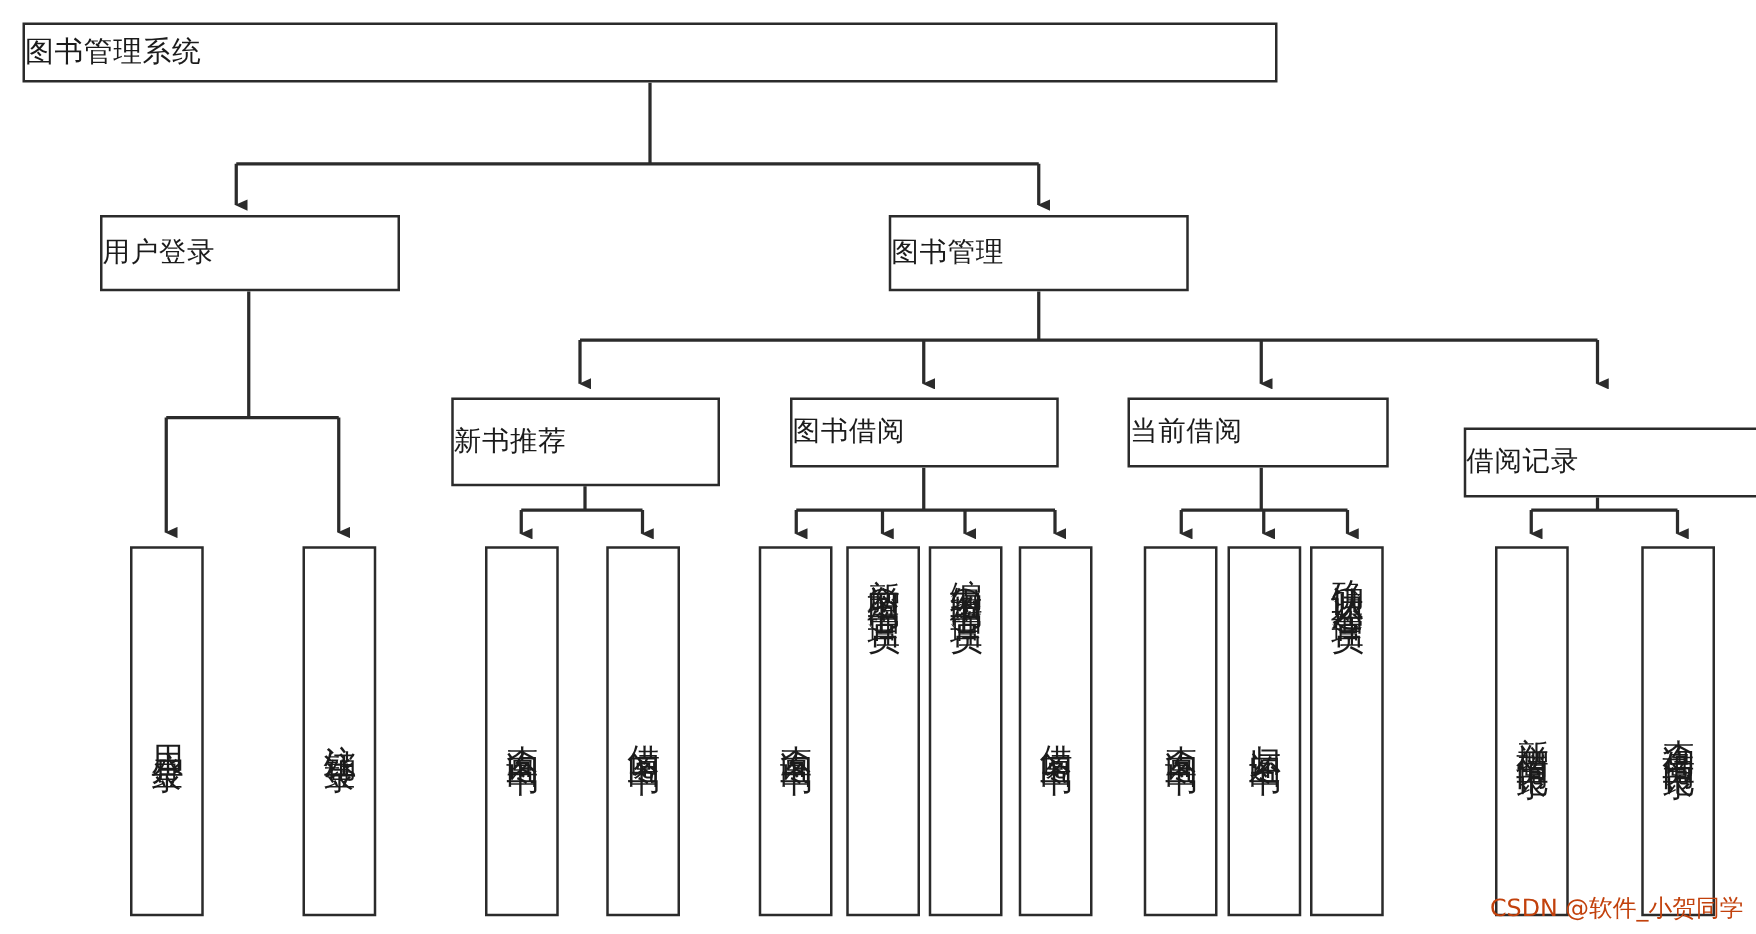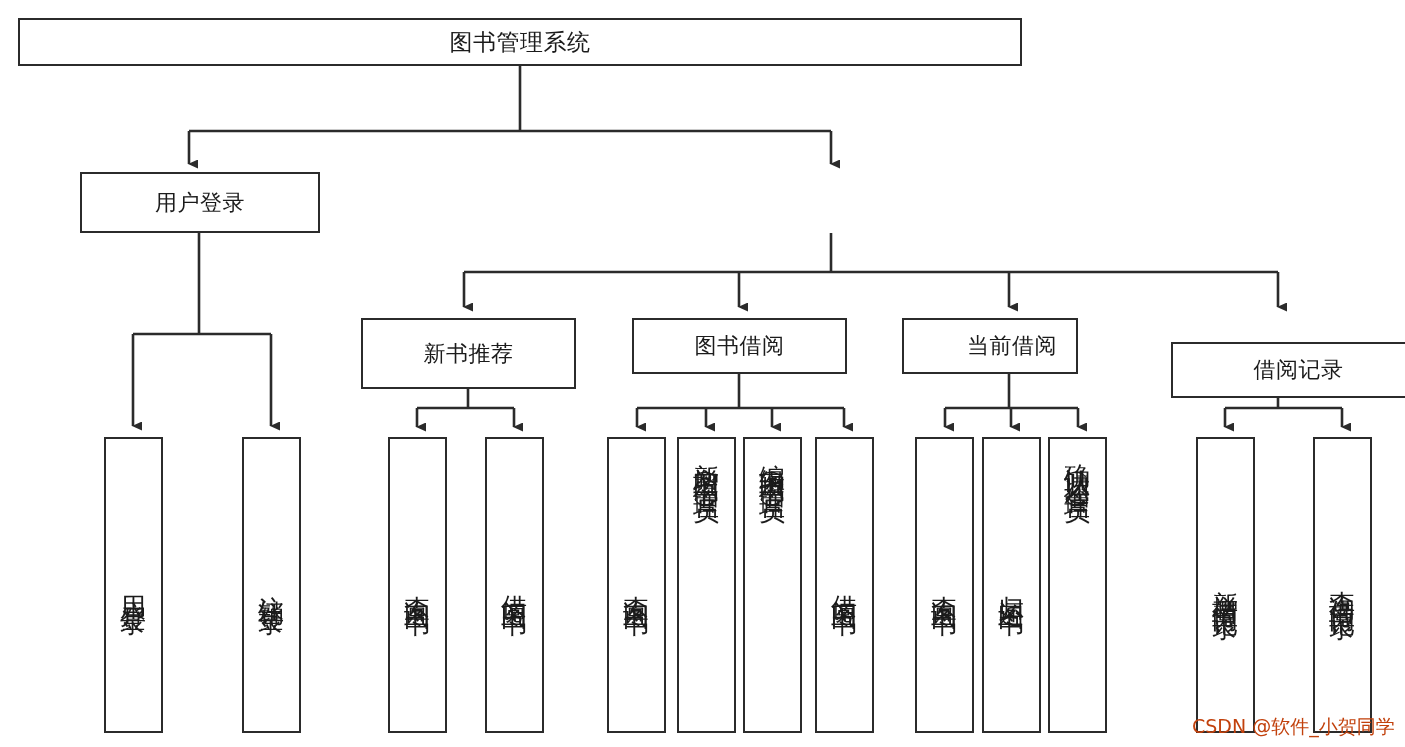--- a/index.html
+++ b/index.html
@@ -26,21 +26,20 @@
     height: 747px;
     pointer-events: none;
   }
   .node {
     position: absolute;
     box-sizing: border-box;
     border: 2px solid #2b2b2b;
     background: #ffffff;
     display: flex;
     align-items: center;
-    justify-content: center;
     color: #1b1b1b;
   }
   .node .label {
     font-family: "DejaVu Sans", "Liberation Sans", sans-serif;
     font-weight: 400;
     line-height: 1.0;
     text-align: center;
     white-space: nowrap;
   }
   
@@ -134,28 +133,31 @@
     </g>
   </svg>
 
   <div class="node horiz root" style="left:18px; top:18px; width:1004px; height:48px;">
     <span class="label">图书管理系统</span>
   </div>
 
   <div class="node horiz" style="left:80px; top:172px; width:240px; height:61px;">
     <span class="label">用户登录</span>
   </div>
+  <div class="node horiz" style="left:711px; top:172px; width:240px; height:61px;">
+    <span class="label">图书管理</span>
+  </div>
 
   <div class="node horiz" style="left:361px; top:318px; width:215px; height:71px;">
     <span class="label">新书推荐</span>
   </div>
   <div class="node horiz" style="left:632px; top:318px; width:215px; height:56px;">
     <span class="label">图书借阅</span>
   </div>
-  <div class="node horiz" style="left:902px; top:318px; width:176px; height:56px;padding-left:44px;">
+  <div class="node horiz" style="left:902px; top:318px; width:209px; height:56px;">
     <span class="label">当前借阅</span>
   </div>
   <div class="node horiz" style="left:1171px; top:318px; width:255px; height:56px;margin-top:24px;">
     <span class="label">借阅记录</span>
   </div>
 
   <div class="node vert centered" style="left:104px; top:437px; width:59px; height:296px;">
     <span class="label">用户登录</span>
   </div>
   <div class="node vert centered" style="left:242px; top:437px; width:59px; height:296px;">

